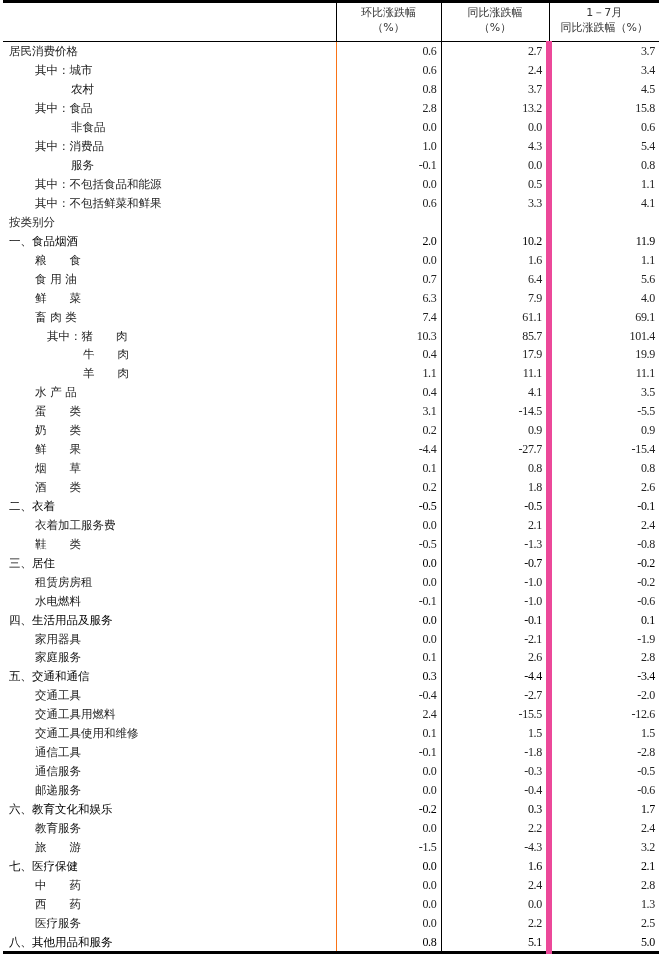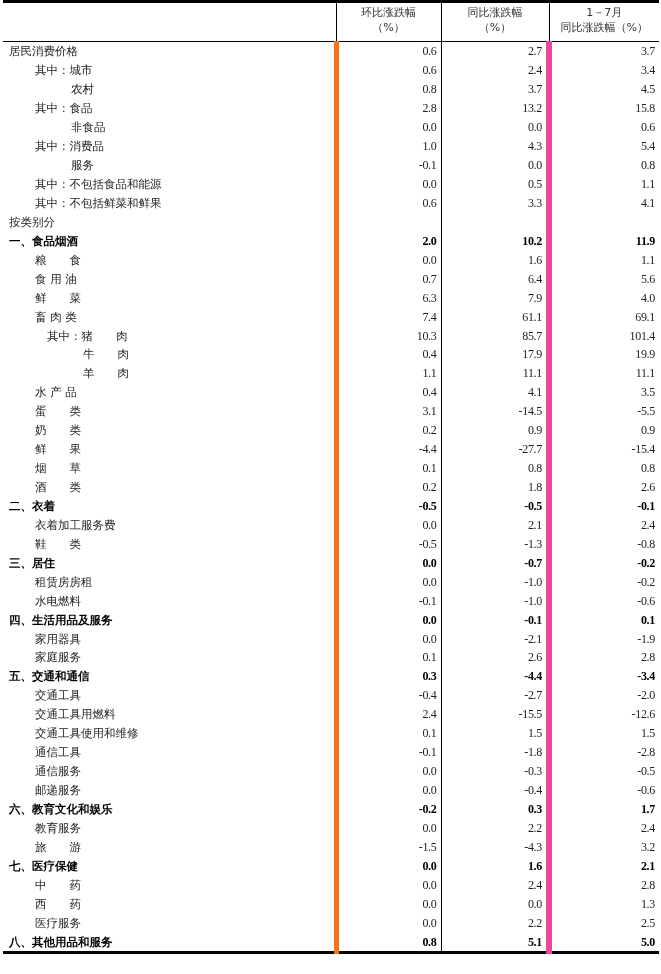--- a/index.html
+++ b/index.html
@@ -50,33 +50,33 @@
       height: 18.95px;
       padding: 0;
       font-size: 12px;
       line-height: 18px;
       white-space: nowrap;
     }
     tbody td.name {
       font-family: "DejaVu Sans", sans-serif;
       font-size: 11.5px;
       color: #222;
-      border-right: 5px solid #f97316;
+      border-right: 1px solid #f97316;
       padding-left: 6px;
     }
     tbody td.num {
       text-align: right;
       padding-right: 4px;
       font-size: 12px;
       color: #222;
       letter-spacing: -0.3px;
     }
     tbody td.mom { border-right: 1px solid #000; }
     tbody td.yoy { border-right: 6px solid #ec4899; }
-    tbody tr.bold td { font-weight: bold; color: #000; }
+    tbody tr.bold td { font-weight: normal; color: #000; }
     tbody tr.last td { border-bottom: 3px solid #000; }
     .ind-0 { padding-left: 6px !important; }
     .ind-1 { padding-left: 32px !important; }
     .ind-2 { padding-left: 68px !important; }
     .ind-3 { padding-left: 44px !important; }
     .ind-4 { padding-left: 80px !important; }
   </style>
 </head>
 <body>
 

